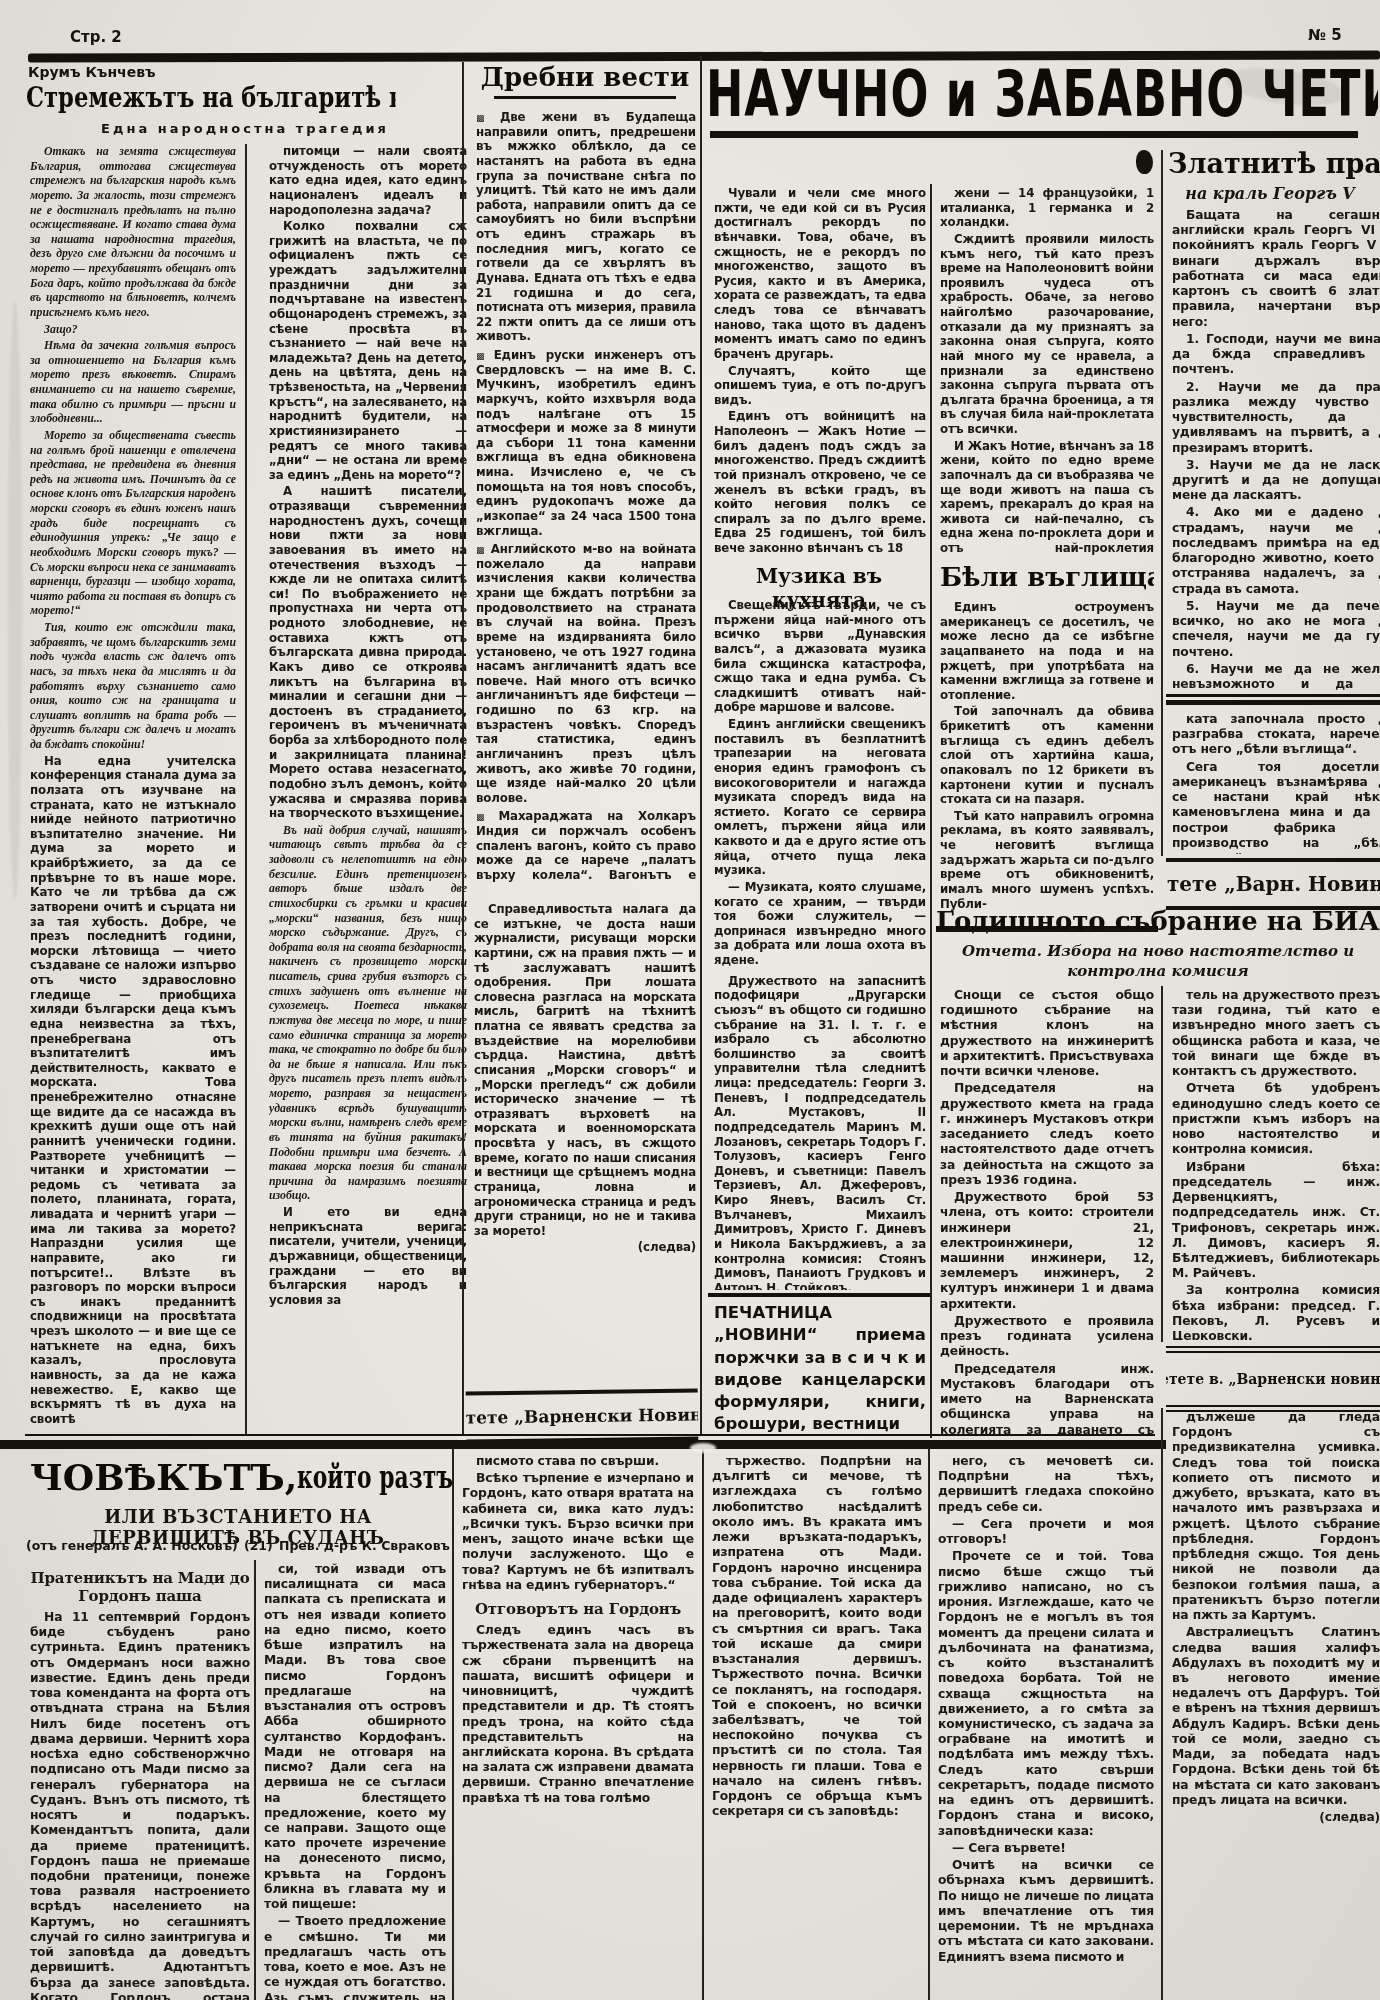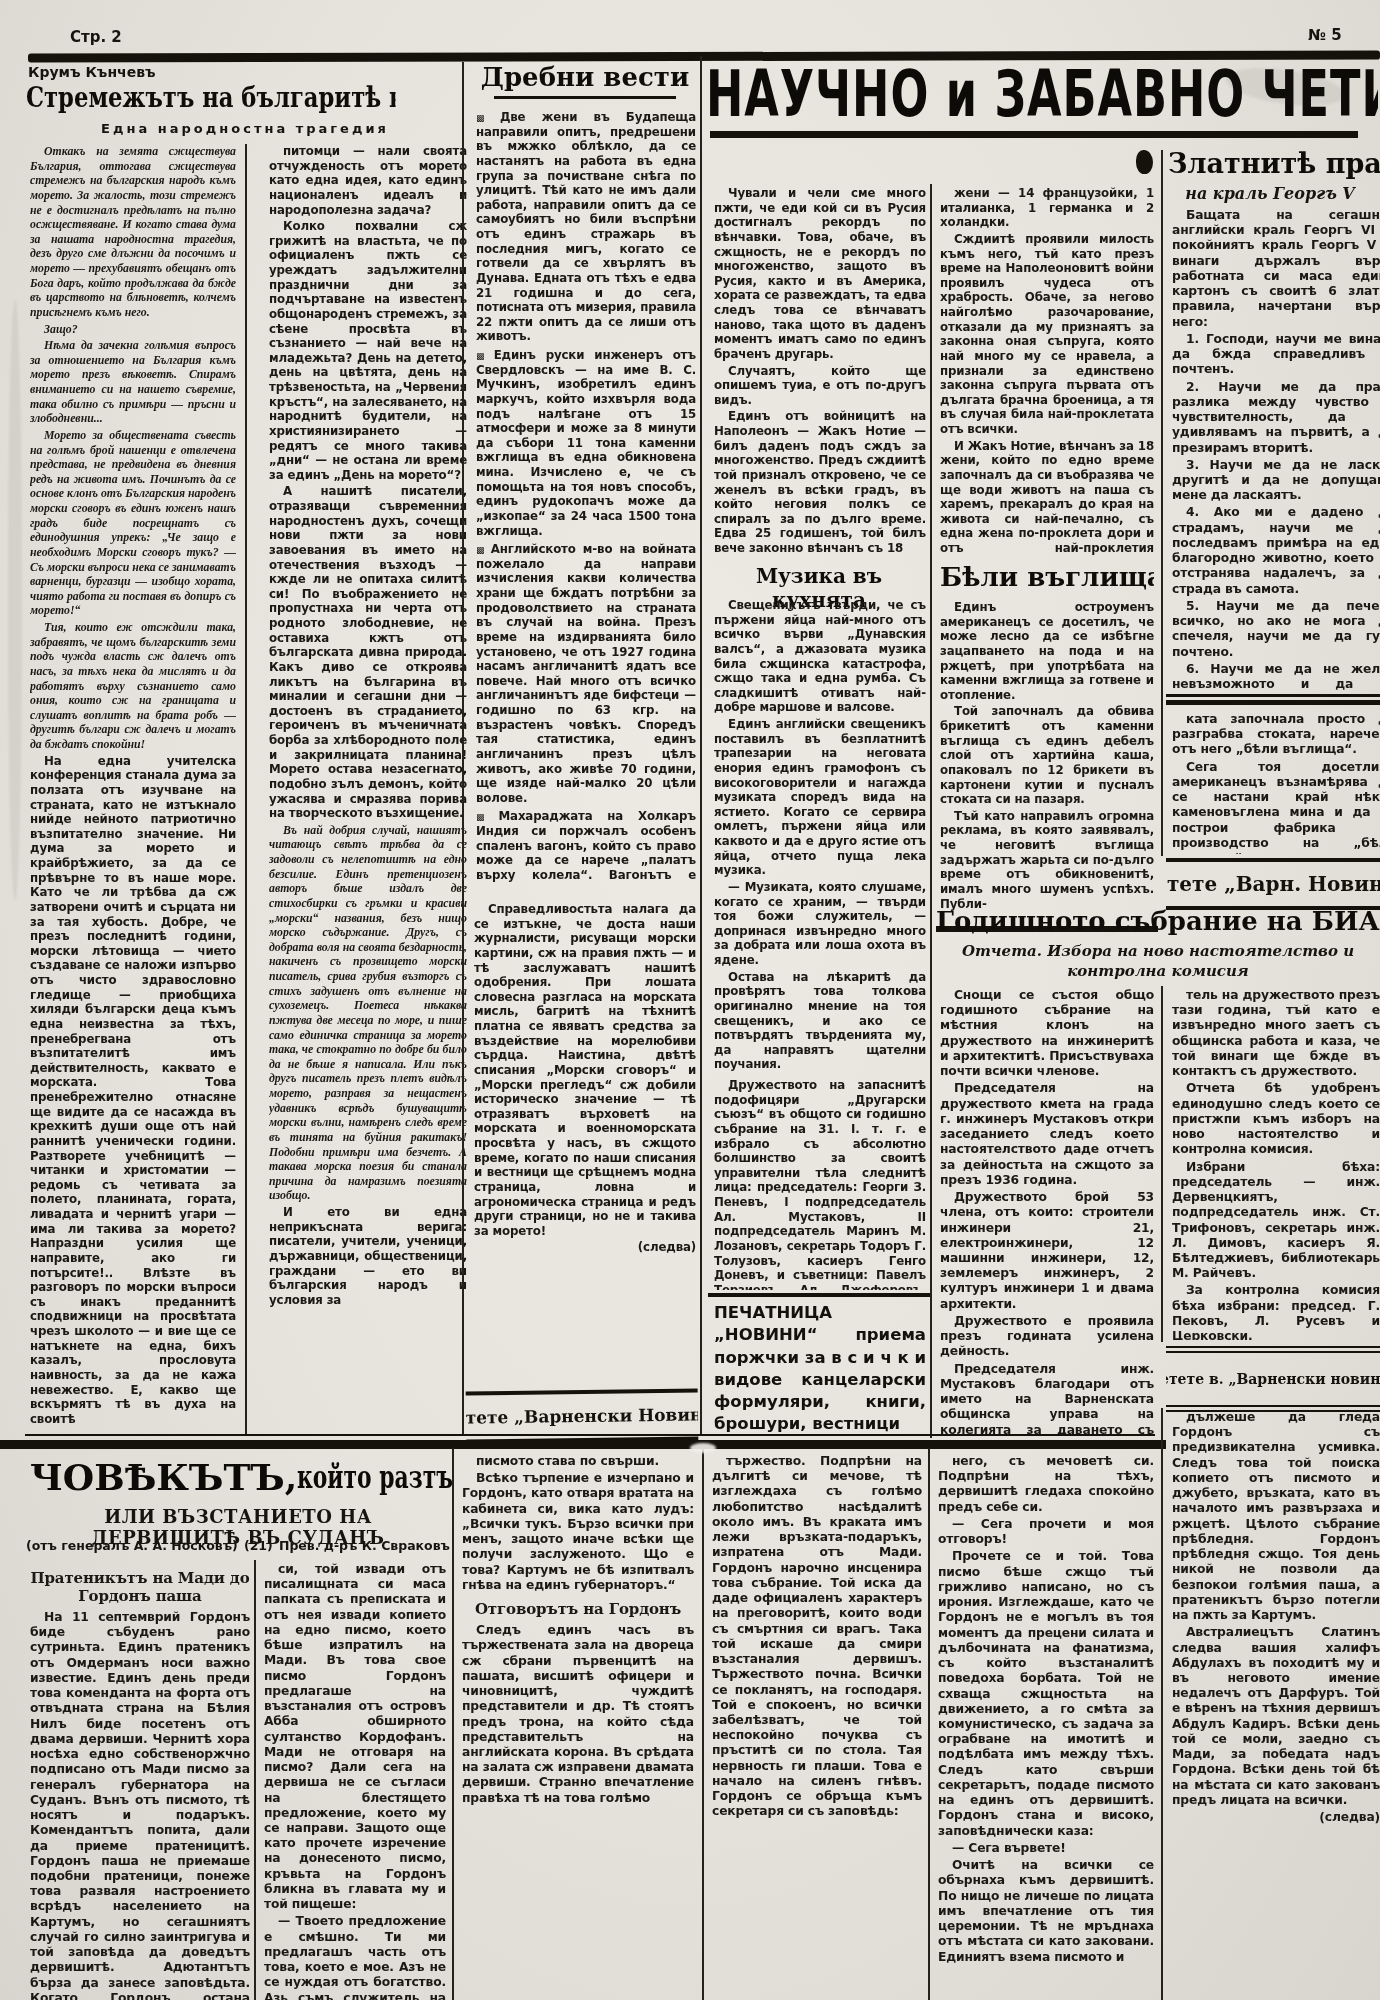--- a/index.html
+++ b/index.html
@@ -94,21 +94,20 @@
       <p class="para">Сждиитѣ проявили милость къмъ него, тъй като презъ време на Наполеоновитѣ войни проявилъ чудеса отъ храбрость. Обаче, за негово найголѣмо разочарование, отказали да му признаятъ за законна оная съпруга, която най много му се нравела, а признали за единствено законна съпруга първата отъ дългата брачна броеница, а тя въ случая била най-проклетата отъ всички.</p>
       <p class="para">И Жакъ Нотие, вѣнчанъ за 18 жени, който по едно време започналъ да си въобразява че ще води животъ на паша съ харемъ, прекаралъ до края на живота си най-печално, съ една жена по-проклета дори и отъ най-проклетия фелдфебелъ.</p>
     </div>
 
   <div class="abs headline centered" style="left:712px;top:564px;width:214px;font-size:20px;white-space:normal;">Музика въ кухнята</div>
   <div class="col" style="left:714px;top:598px;width:212px;height:692px;">
     <div>
         <p class="para">Свещеникътъ твърди, че съ пържени яйца най-много отъ всичко върви „Дунавския валсъ“, а джазовата музика била сжщинска катастрофа, сжщо така и една румба. Съ сладкишитѣ отиватъ най-добре маршове и валсове.</p>
         <p class="para">Единъ английски свещеникъ поставилъ въ безплатнитѣ трапезарии на неговата енория единъ грамофонъ съ високоговорители и нагажда музиката споредъ вида на ястието. Когато се сервира омлетъ, пържени яйца или каквото и да е друго ястие отъ яйца, отчето пуща лека музика.</p>
         <p class="para">— Музиката, която слушаме, когато се храним, — твърди тоя божи служитель, — допринася извънредно много за добрата или лоша охота въ ядене.</p>
-        <p class="para">Остава на лѣкаритѣ да провѣрятъ това толкова оригинално мнение на тоя свещеникъ, и ако се потвърдятъ твърденията му, да направятъ щателни поучания.</p>
       </div>
     <div style="margin-top:6px;">
         <p class="para">Дружеството на запаснитѣ подофицяри „Другарски съюзъ“ въ общото си годишно събрание на 31. I. т. г. е избрало съ абсолютно болшинство за своитѣ управителни тѣла следнитѣ лица: председатель: Георги З. Пеневъ, I подпредседатель Ал. Мустаковъ, II подпредседатель Маринъ М. Лозановъ, секретарь Тодоръ Г. Толузовъ, касиеръ Генго Доневъ, и съветници: Павелъ Терзиевъ, Ал. Джеферовъ, Киро Яневъ, Василъ Ст. Вълчаневъ, Михаилъ Димитровъ, Христо Г. Диневъ и Никола Бакърджиевъ, а за контролна комисия: Стоянъ Димовъ, Панаиотъ Грудковъ и Антонъ Н. Стойковъ.</p>
       </div>
   </div>
   <div class="hrule" style="left:708px;top:1293px;width:222px;height:4px;"></div>
   <div class="abs" style="left:714px;top:1302px;width:212px;height:132px;overflow:hidden;font:700 16.5px/1.35 'DejaVu Sans',sans-serif;text-align:justify;color:#14110c;">
     <span>ПЕЧАТНИЦА „НОВИНИ“ приема поржчки за в с и ч к и видове канцеларски формуляри, книги, брошури, вестници</span>
     
   </div>

